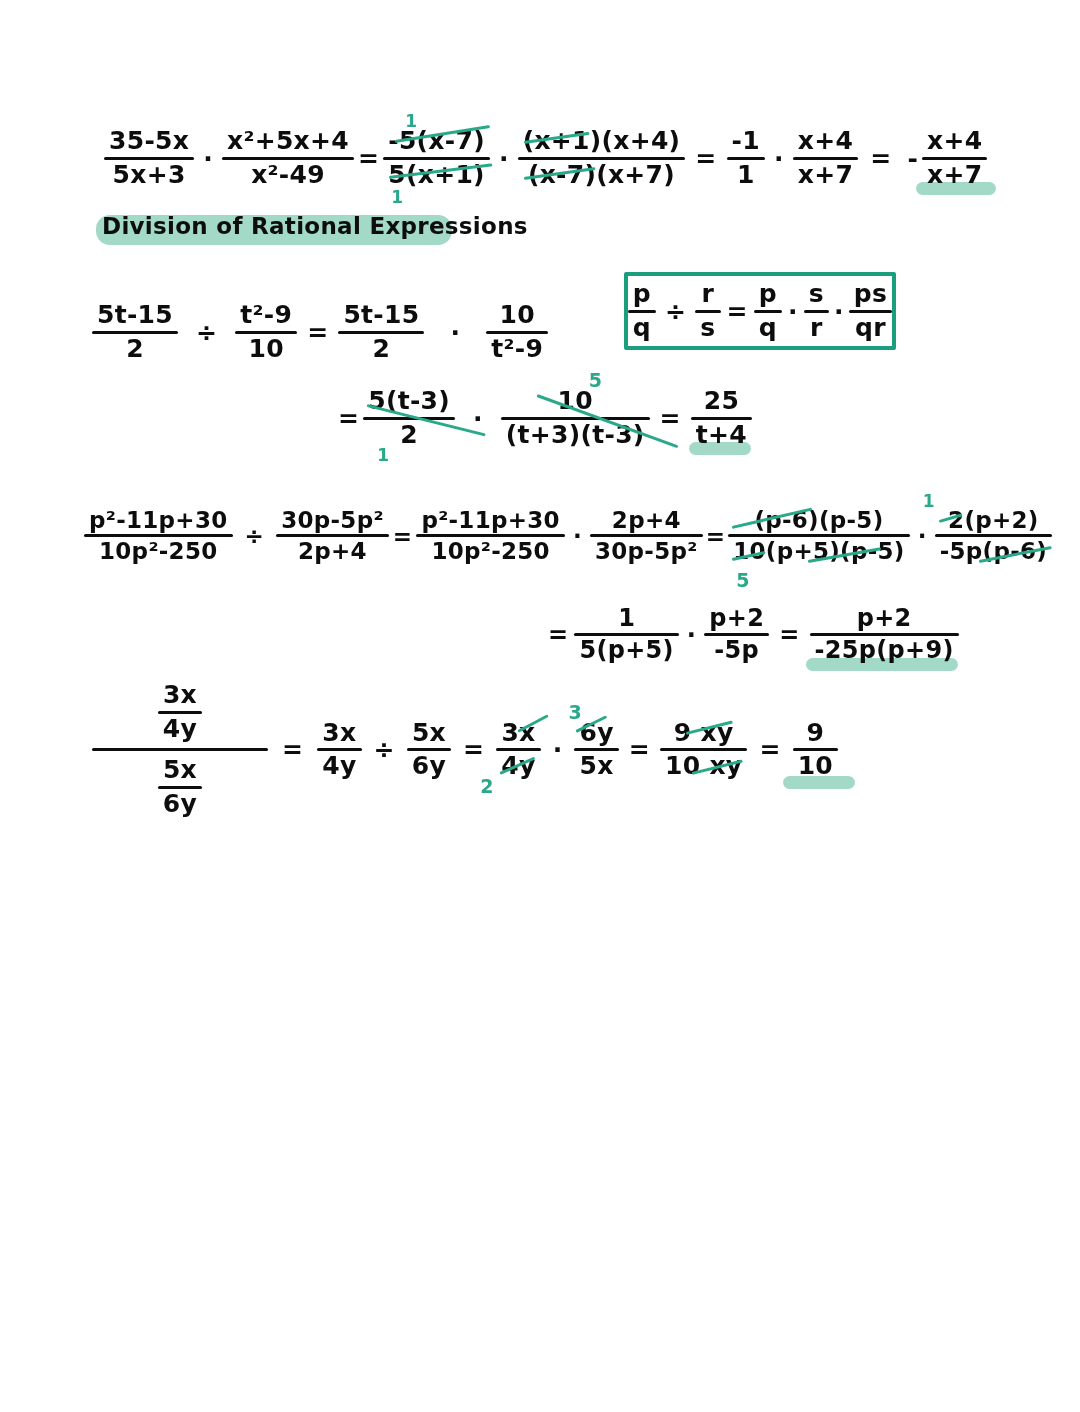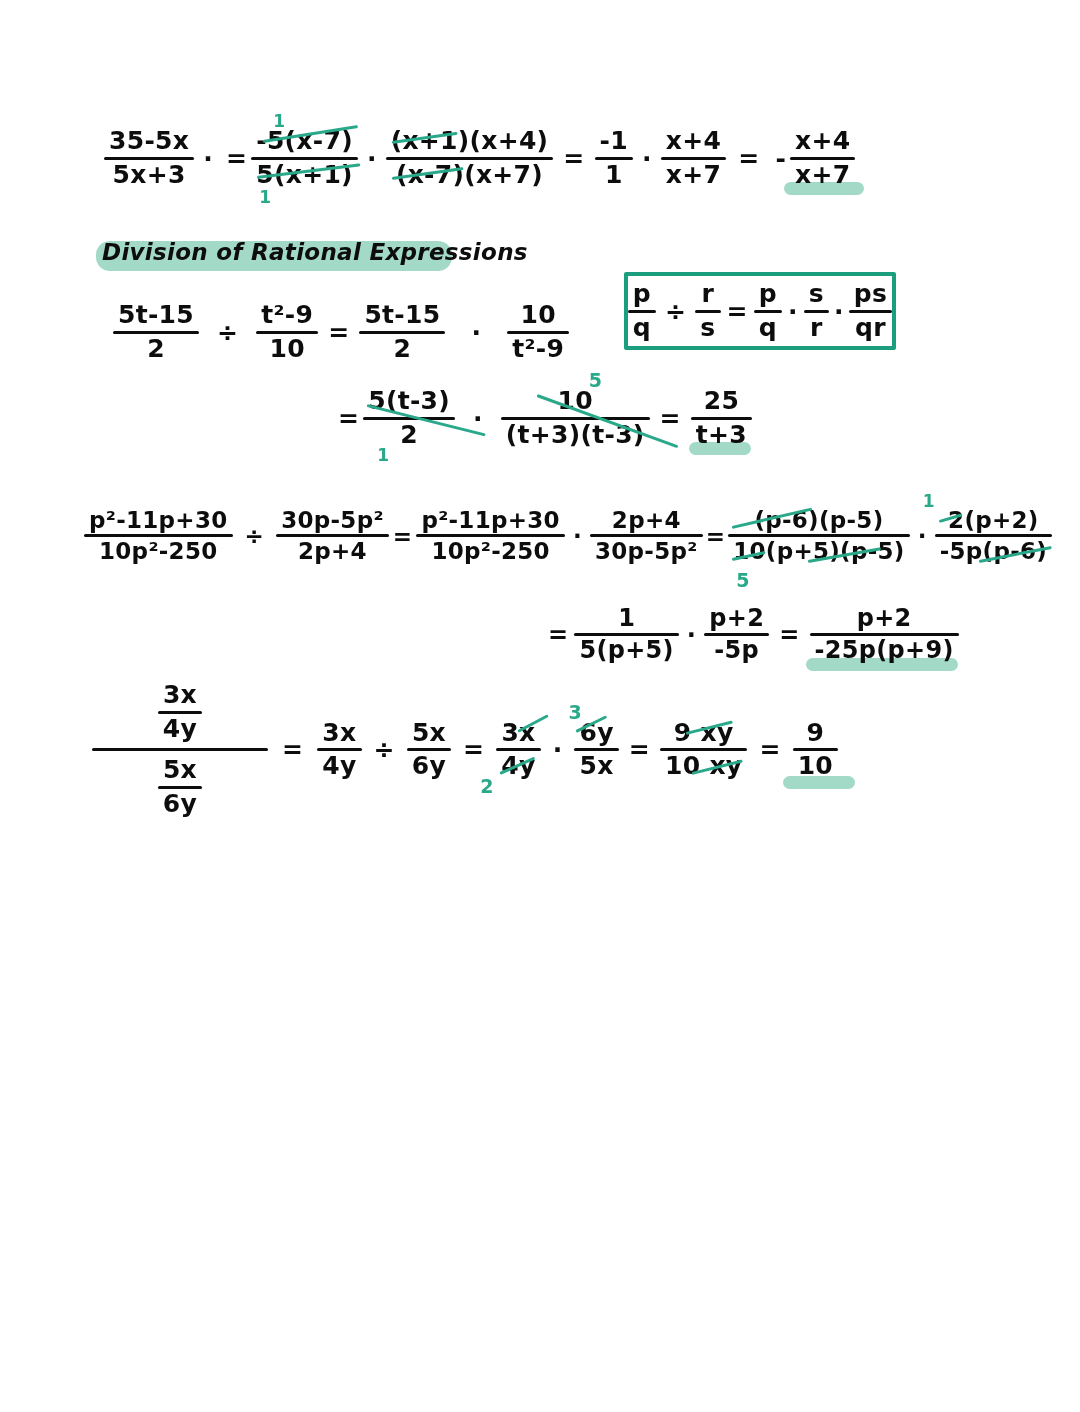--- a/index.html
+++ b/index.html
@@ -139,20 +139,25 @@
     <div class="row hw" style="font-size:25px;">
 
       <span class="frac">
         <span class="num">35-5x</span>
         <span class="bar"></span>
         <span class="den">5x+3</span>
       </span>
 
       <span class="op">·</span>
 
+      <span class="frac">
+        <span class="num">x²+5x+4</span>
+        <span class="bar"></span>
+        <span class="den">x²-49</span>
+      </span>
 
       <span class="op" style="padding:0 4px;">=</span>
 
       <span class="frac" style="position:relative;">
         <span class="num">-5(x-7)</span>
         <span class="bar"></span>
         <span class="den">5(x+1)</span>
         <span class="cancel" style="left:12px; top:12px; width:96px; transform:rotate(-9deg);"></span>
         <span class="cancel" style="left:6px; top:48px; width:104px; transform:rotate(-7deg);"></span>
         <span class="hw hw-green abs" style="font-size:17px; left:22px; top:-16px;">1</span>
@@ -192,21 +197,21 @@
       <span class="frac" style="position:relative;">
         <span class="num z2">x+4</span>
         <span class="bar z2"></span>
         <span class="den z2">x+7</span>
         <span class="hl-underline" style="left:-6px; top:54px; width:80px; height:13px;"></span>
       </span>
 
     </div>
   </div>
 
-  <div class="heading-wrap" style="left:102px; top:239px;font-style:italic;">
+  <div class="heading-wrap" style="left:102px; top:213px;">
     <span class="hl-behind" style="left:-6px; top:2px; width:356px; height:30px;"></span>
     <span class="hw heading-text" style="font-size:23px;">Division of Rational Expressions</span>
   </div>
 
   <div class="formula-box" style="left:624px; top:272px; width:272px; height:78px;">
     <div class="row hw" style="font-size:25px;">
       <span class="frac">
         <span class="num">p</span>
         <span class="bar"></span>
         <span class="den">q</span>
@@ -231,21 +236,21 @@
       </span>
       <span class="op" style="padding:0 5px;">·</span>
       <span class="frac">
         <span class="num">ps</span>
         <span class="bar"></span>
         <span class="den">qr</span>
       </span>
     </div>
   </div>
 
-  <div class="abs" style="left:113px; top:302px;">
+  <div class="abs" style="left:92px; top:302px;">
     <div class="row hw" style="font-size:25px;">
       <span class="frac">
         <span class="num">5t-15</span>
         <span class="bar"></span>
         <span class="den">2</span>
       </span>
       <span class="op" style="padding:0 18px;">÷</span>
       <span class="frac">
         <span class="num">t²-9</span>
         <span class="bar"></span>
@@ -286,21 +291,21 @@
         <span class="den">(t+3)(t-3)</span>
         <span class="cancel" style="left:36px; top:6px; width:150px; transform:rotate(20deg);"></span>
         <span class="hw hw-green abs" style="font-size:19px; left:88px; top:-18px;">5</span>
       </span>
 
       <span class="op" style="padding:0 10px;">=</span>
 
       <span class="frac" style="position:relative;">
         <span class="num z2">25</span>
         <span class="bar z2"></span>
-        <span class="den z2">t+3</span>
+        <span class="den z2">t+4</span>
         <span class="hl-underline" style="left:-2px; top:54px; width:62px; height:13px;"></span>
       </span>
     </div>
   </div>
 
   <div class="abs" style="left:84px; top:508px;">
     <div class="row hw" style="font-size:23px;text-align:right;">
       <span class="frac">
         <span class="num">p²-11p+30</span>
         <span class="bar"></span>

